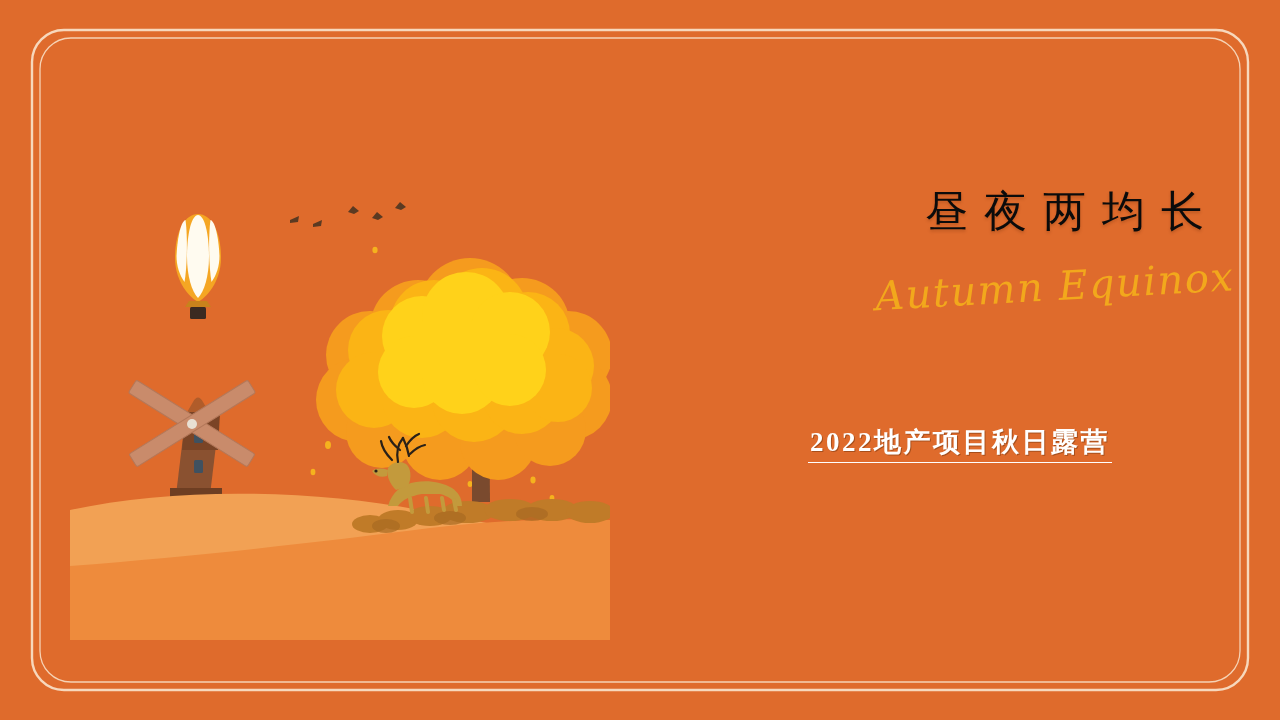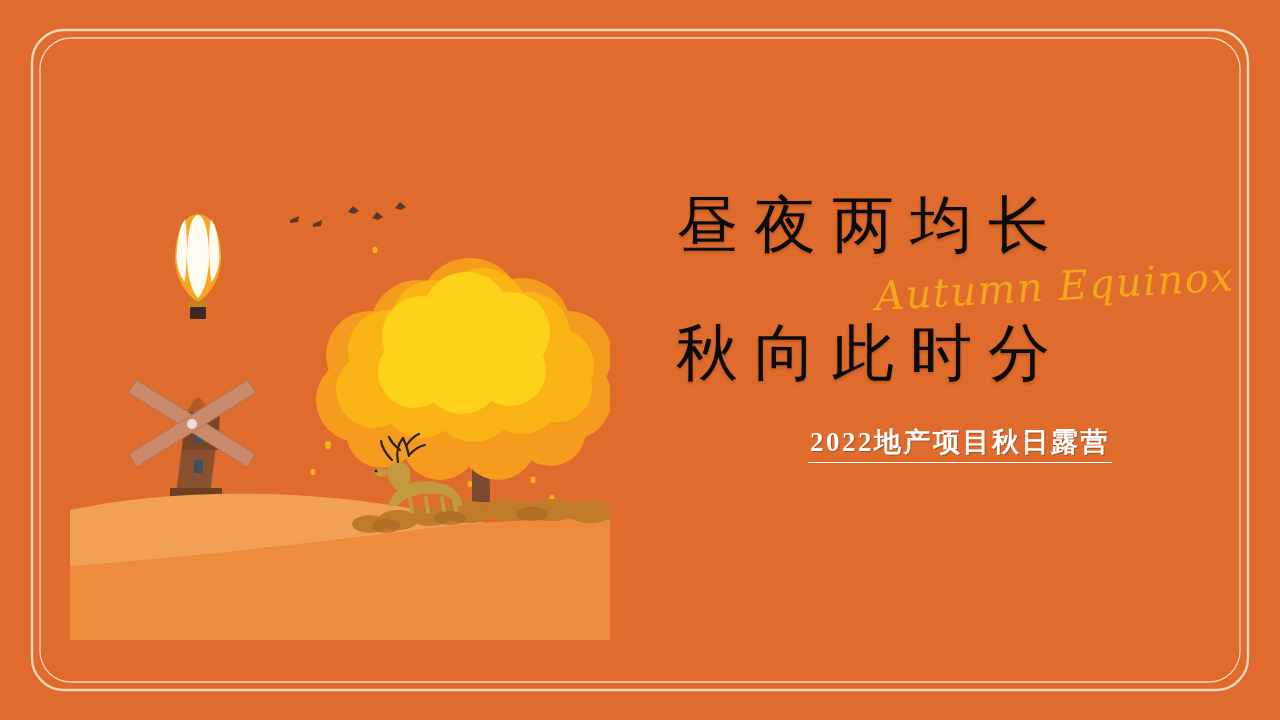--- a/index.html
+++ b/index.html
@@ -36,26 +36,26 @@
 
   
   .textblock{
     position:absolute;
     left:660px; top:160px;
     width:580px; height:400px;
   }
 
   .title-line{
     color:#0B0B0B;
-    font-family:Liberation Sans, sans-serif;
-    font-size:62px;
+    font-family:Liberation Mono, monospace;
+    font-size:43px;
     font-weight:400;
     letter-spacing:16px;
     line-height:1.05;
-    text-align:left;
+    text-align:right;
     text-indent:16px;
     white-space:nowrap;
     text-shadow:0 2px 3px rgba(90,35,5,.25);
   }
   #title-line-1{ position:absolute; left:0; top:32px; width:560px; }
   #title-line-2{ position:absolute; left:0; top:160px; width:560px; }
 
   .script{
     position:absolute;
     left:215px; top:104px;
@@ -248,21 +248,20 @@
       </g>
     </svg>
   </div>
 
   <div class="textblock">
 
     <div id="title-line-1" class="title-line">昼夜两均长</div>
 
     <div class="script">Autumn Equinox</div>
 
-    <div id="title-line-2" class="title-line">秋向此时分</div>
 
     <div class="subtitle-wrap">
       <div class="sub-row">
         <span class="sub-line">2022地产项目秋日露营</span>
       </div>
     </div>
 
   </div>
 
 </div>

